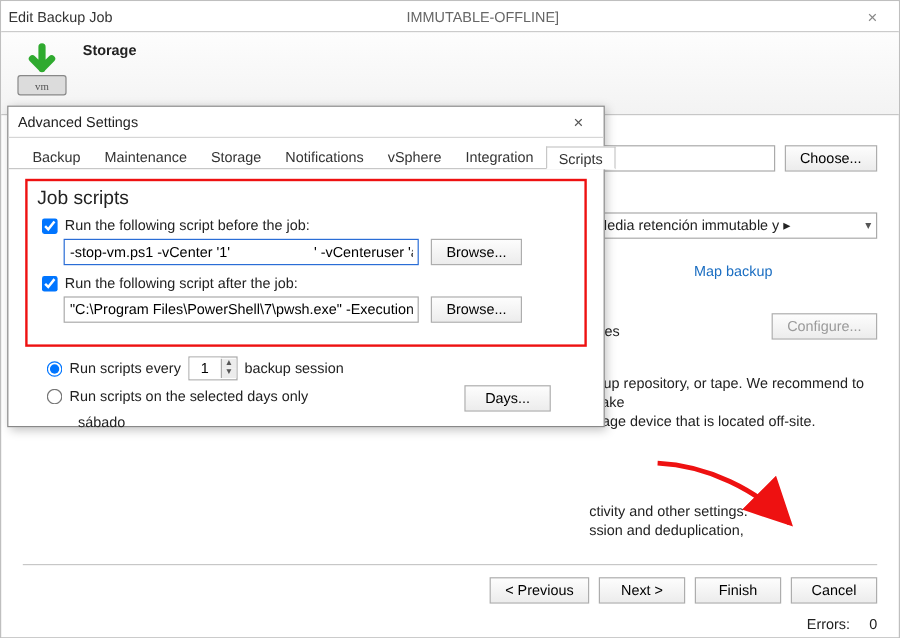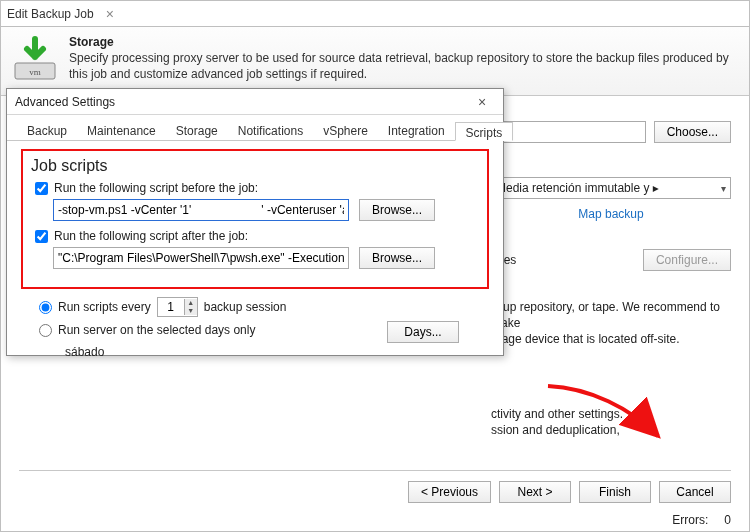--- a/index.html
+++ b/index.html
@@ -50,21 +50,21 @@
     display:flex; align-items:center; justify-content:center;
   }
   .back-header h3 { margin:0 0 2px 0; font-size:12px; font-weight:bold;}
   .back-header p { margin:0; font-size:12px; color:#333; line-height:1.3;}
   .back-body {
     position: absolute;
     top: 90px; left: 0; right: 0; bottom: 0;
     padding: 12px 18px 8px 18px;
     color:#222;
   }
-  .row { display:flex; align-items:center; gap:8px; margin-bottom:8px; }
+  .row { display:flex; align-items:flex-end; gap:8px; margin-bottom:20px; }
   .textline {
     border:1px solid #aaa; background:#fff; height:22px; padding:2px 4px;
     font-size:12px; overflow:hidden; white-space:nowrap;
   }
   .btn {
     background: linear-gradient(#fdfdfd,#ececec);
     border:1px solid #adadad;
     height:22px; min-width:72px;
     font-size:12px; cursor:default;
     display:inline-flex; align-items:center; justify-content:center;
@@ -144,34 +144,34 @@
   
   .arrow-svg { position:absolute; left:540px; top:378px; pointer-events:none;}
 </style>
 </head>
 <body>
 
 <div class="back-window">
 
   <div class="back-title">
     <span class="title-left">Edit Backup Job</span>
+    <span class="title-mid">IMMUTABLE-OFFLINE]</span>
     <span class="title-close">×</span>
   </div>
 
   <div class="back-header">
     <div class="icon-box">
       <svg viewBox="0 0 48 48" width="48" height="48">
         <rect x="4" y="28" width="40" height="16" rx="2" fill="#dcdcdc" stroke="#888"></rect>
         <text x="24" y="40" text-anchor="middle" font-size="9" fill="#555" font-family="Segoe UI">vm</text>
         <path d="M24 4 L24 22 M24 22 L16 14 M24 22 L32 14" stroke="#2faa2f" stroke-width="6" fill="none" stroke-linecap="round" stroke-linejoin="round"></path>
       </svg>
     </div>
     <div>
       <h3>Storage</h3>
-      <p>Specify processing proxy server to be used for source data retrieval, backup repository to store the backup files produced by this job and customize advanced job settings if required.</p>
     </div>
   </div>
 
   <div class="back-body">
 
     <div style="position:absolute; left:490px; top:30px; right:18px;">
       <div class="row">
         <div class="textline" style="flex:1;"></div>
         <button class="btn">Choose...</button>
       </div>
@@ -262,21 +262,21 @@
           <span>▲</span>
           <span>▼</span>
         </span>
       </span>
       <span>backup session</span>
     </div>
 
     <div style="display:flex; align-items:center;">
       <div class="radio-row" style="margin-top:0;">
         <input type="radio" name="sched" style="">
-        <span>Run server on the selected days only</span>
+        <span>Run scripts on the selected days only</span>
       </div>
       <button class="btn daysbtn" style="margin-left:auto; margin-right:30px;">Days...</button>
     </div>
     <div class="sat">sábado</div>
   </div>
 </div>
 
 <svg class="arrow-svg" width="130" height="80">
   <defs>
     <marker id="ah" markerWidth="12" markerHeight="12" refX="9" refY="5" orient="auto">

